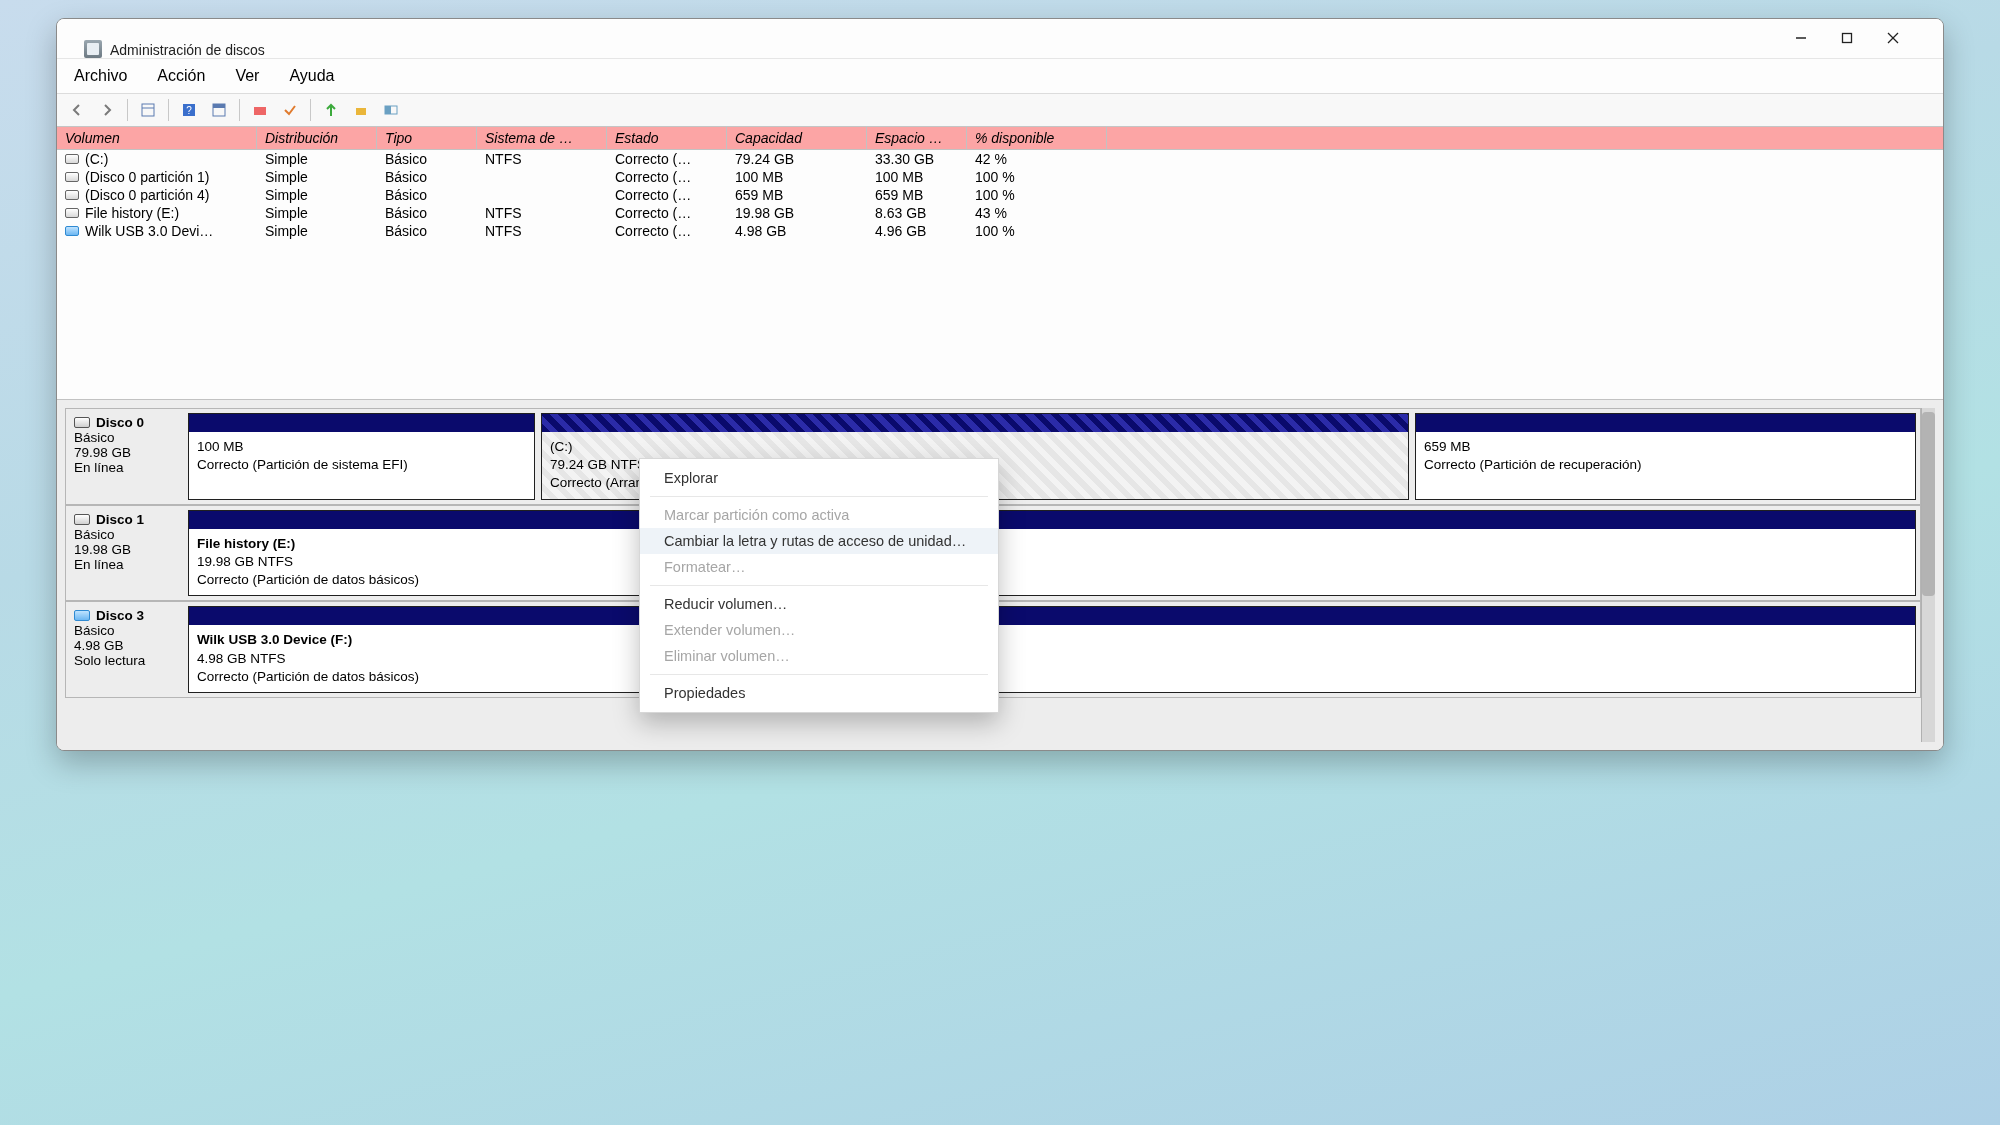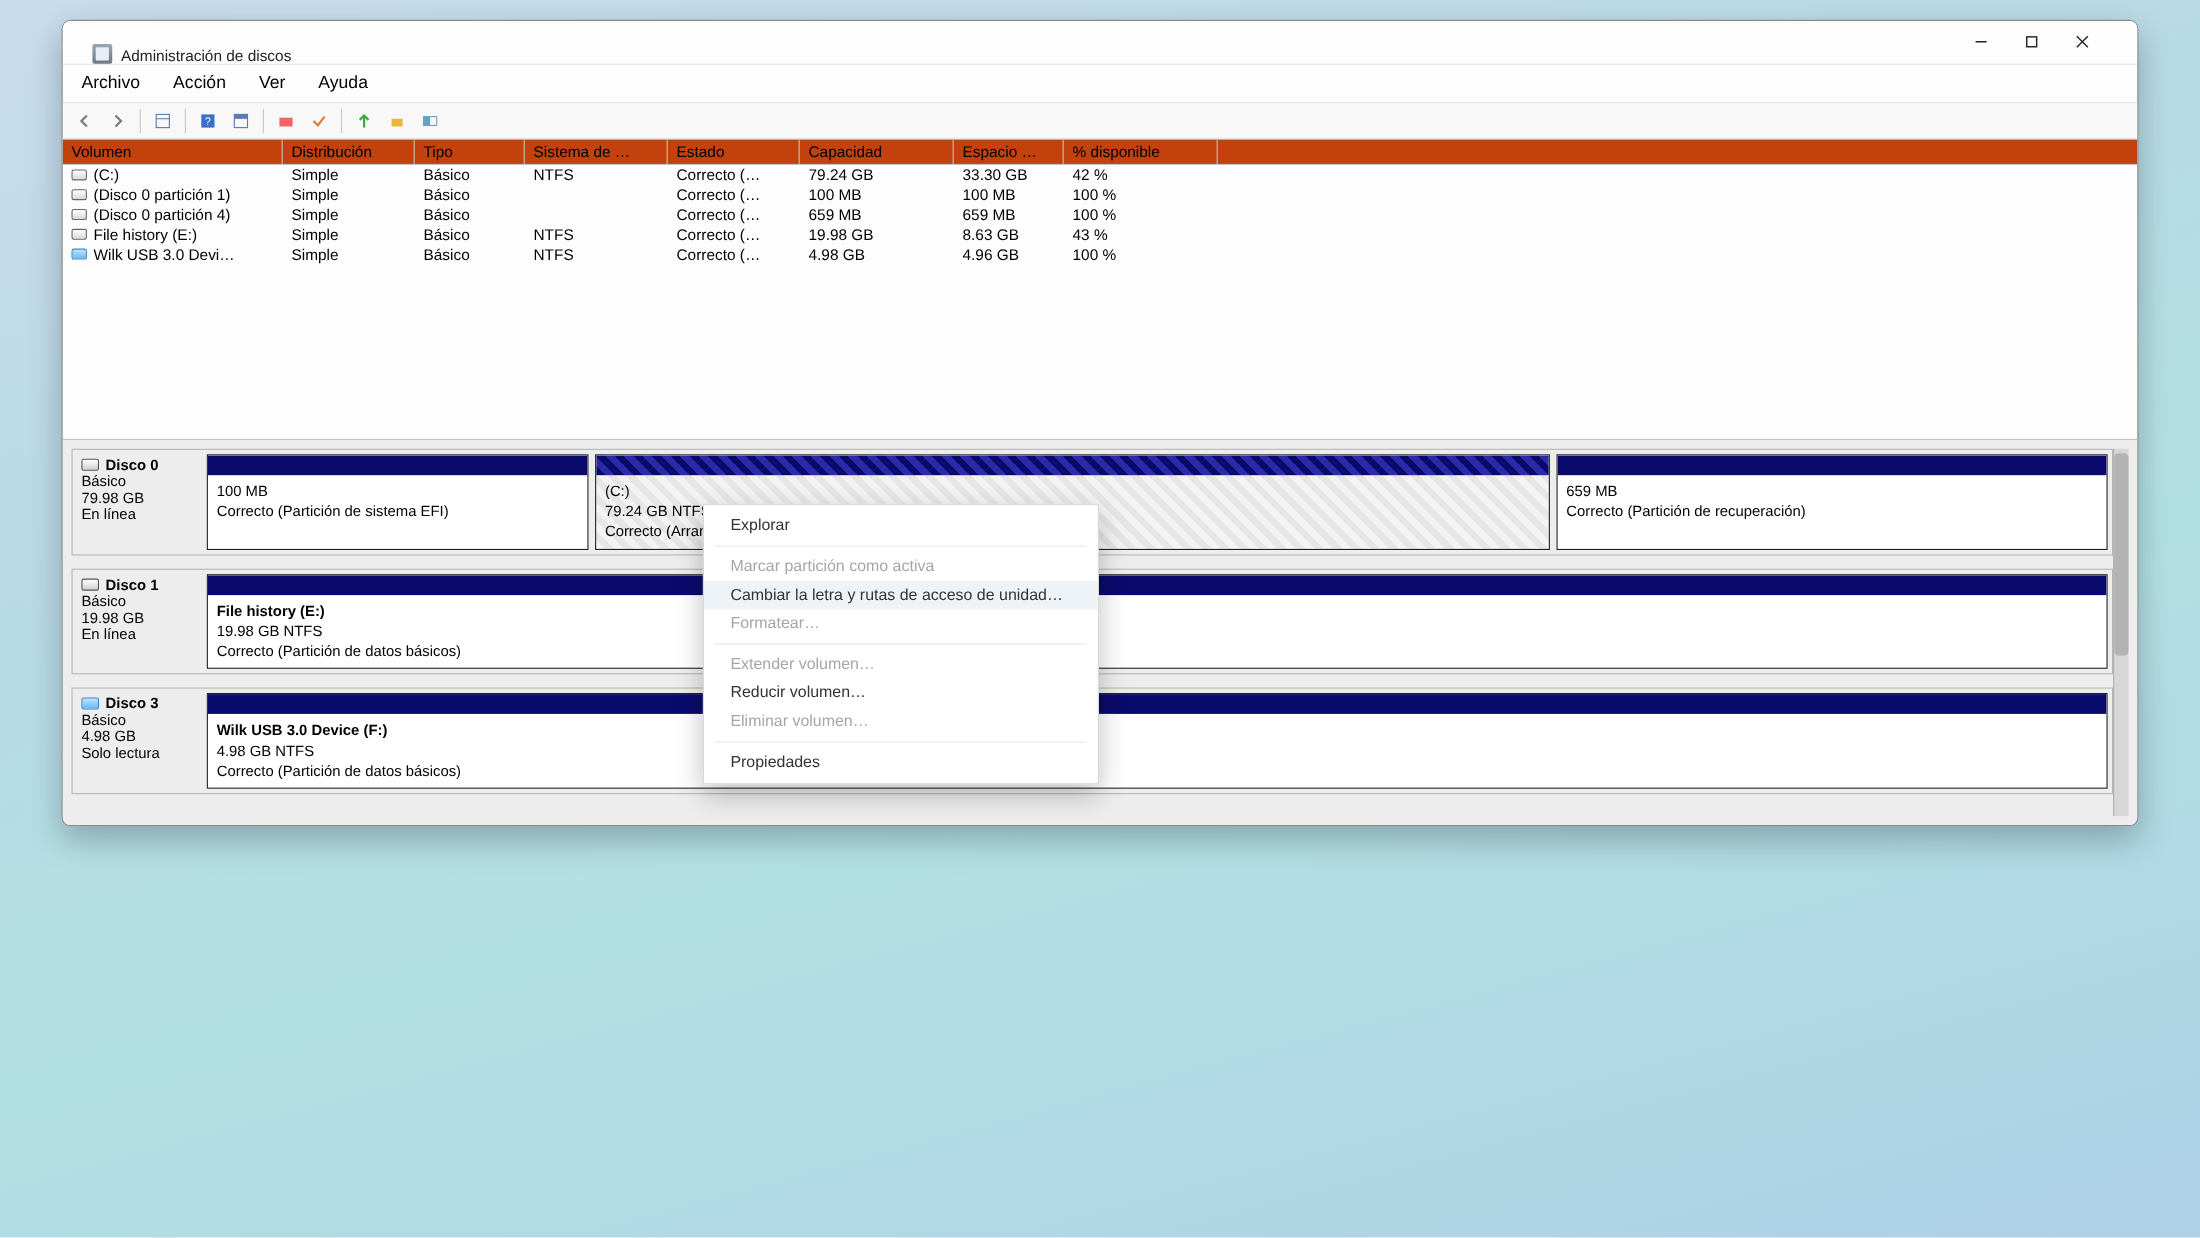--- a/index.html
+++ b/index.html
@@ -73,22 +73,23 @@
   .tool-sep { width: 1px; height: 22px; background: #c8c8c8; margin: 0 2px; }
 
   
   .vol-headers, .vol-row {
     display: grid;
     grid-template-columns: 200px 120px 100px 130px 120px 140px 100px 140px 1fr;
     align-items: center;
     font-size: 14px;
   }
   .vol-headers {
-    background: #c2410c;
+    background: #fca5a5;
     border-bottom: 1px solid #c2c2c2;
+    font-style: italic;
   }
   .vol-headers .hcell {
     padding: 3px 8px;
     border-right: 1px solid #c2c2c2;
     white-space: nowrap;
     overflow: hidden;
   }
   .vol-row {
     padding: 0;
   }
@@ -103,21 +104,21 @@
     background: linear-gradient(#fff,#d8d8d8);
     display: inline-block;
   }
   .vol-icon.usb { border-color: #2f8ad2; background: linear-gradient(#bfe3ff,#6cb7f2); }
 
   .vol-area { height: 250px; overflow: hidden; border-bottom: 1px solid #c2c2c2; }
 
   
   .disks-area { position: relative; background: #ededed; padding: 8px; overflow: hidden; height: 350px; }
   .disks-inner { display: flex; gap: 0; height: 100%; }
-  .disks-col { flex: 1; display: flex; flex-direction: column; gap: 12px; }
+  .disks-col { flex: 1; display: flex; flex-direction: column; gap: 0; }
   .disk-row { display: flex; gap: 6px; background: #ededed; border: 1px solid #b6b6b6; padding: 4px; }
   .disk-meta {
     width: 112px; flex: 0 0 112px;
     display: flex; flex-direction: column; font-size: 13.5px; padding: 2px 4px;
   }
   .disk-meta .dm-name { font-weight: 600; display: flex; align-items: center; gap: 6px; }
   .d-icon { width: 16px; height: 11px; border: 1px solid #555; border-radius: 2px; background: linear-gradient(#fff,#cfcfcf); }
   .d-icon.usb { border-color: #2f8ad2; background: linear-gradient(#bfe3ff,#6cb7f2); }
 
   .part-strip { flex: 1; display: flex; gap: 6px; }
@@ -435,21 +436,21 @@
         </div>
     </div>
 
     <div class="context-menu" id="ctx-menu">
         <div class="cm-item">Explorar</div>
         <div class="cm-sep"></div>
         <div class="cm-item disabled">Marcar partición como activa</div>
         <div class="cm-item hover">Cambiar la letra y rutas de acceso de unidad…</div>
         <div class="cm-item disabled">Formatear…</div>
         <div class="cm-sep"></div>
+        <div class="cm-item">Reducir volumen…</div>
         <div class="cm-item disabled">Extender volumen…</div>
-        <div class="cm-item">Reducir volumen…</div>
         <div class="cm-item disabled">Eliminar volumen…</div>
         <div class="cm-sep"></div>
         <div class="cm-item">Propiedades</div>
       </div>
   </div>
 
 </div>
 
 </body></html>

